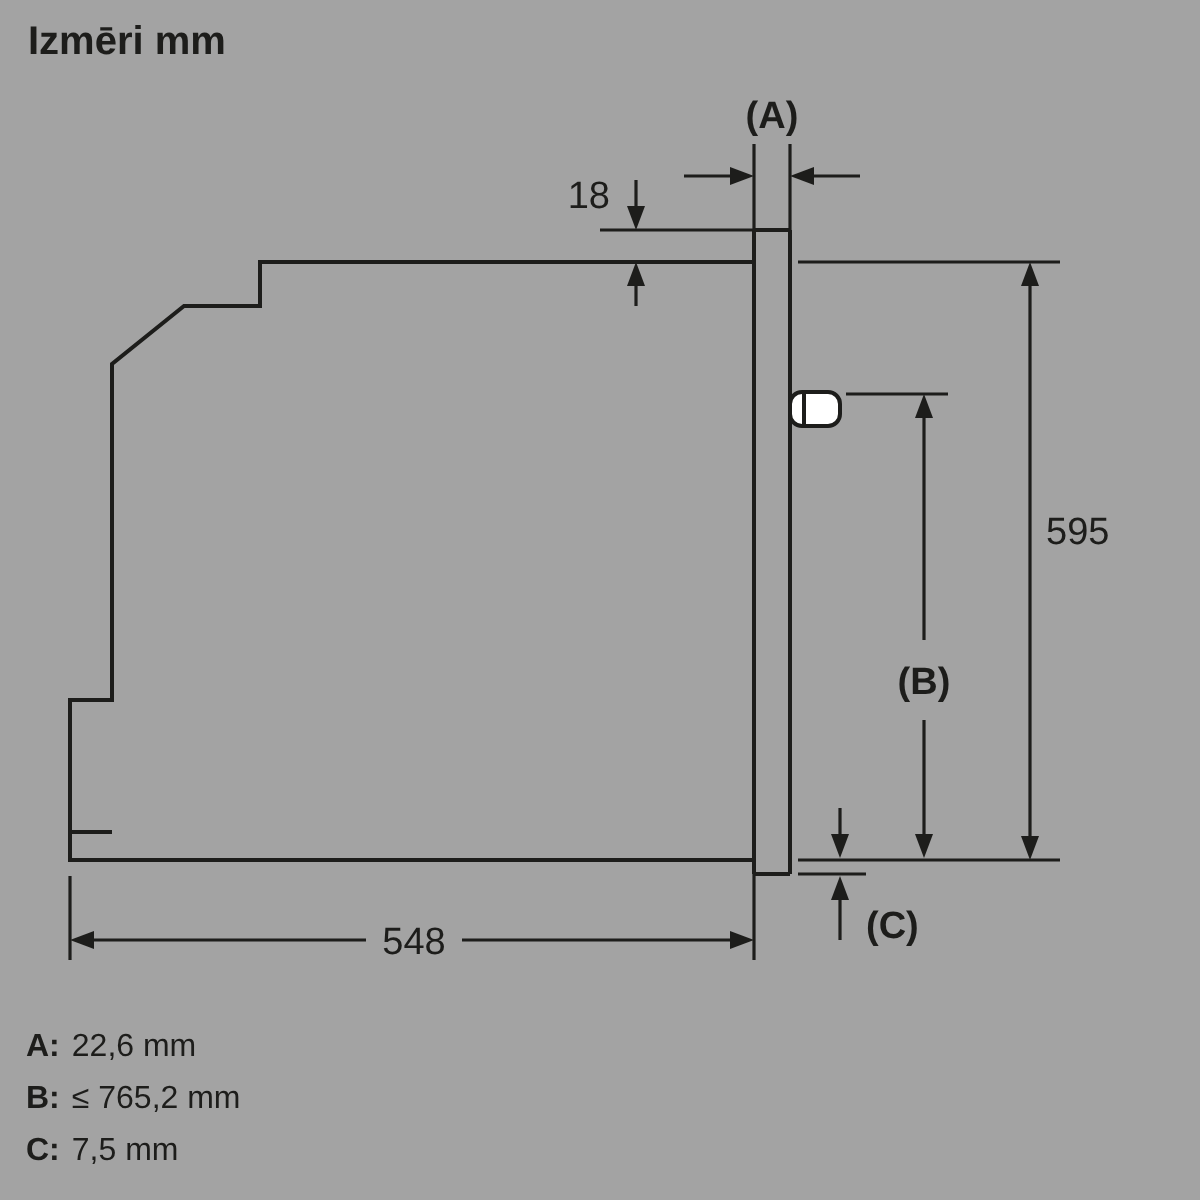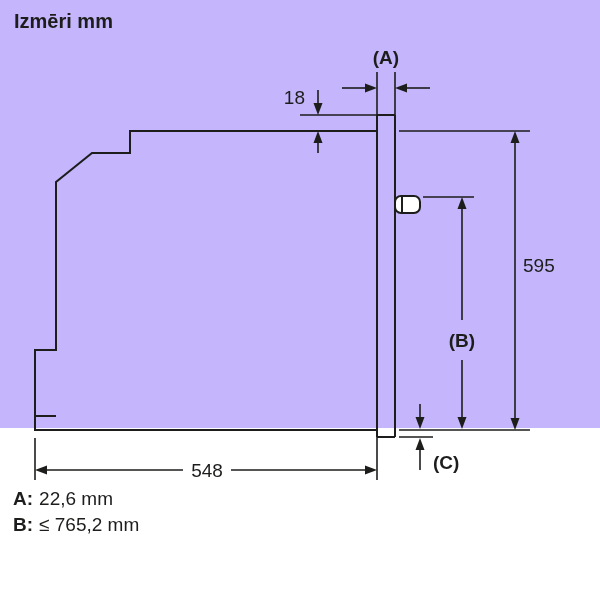--- a/index.html
+++ b/index.html
@@ -7,22 +7,22 @@
     padding: 0;
     background: #ffffff;
     width: 600px;
     height: 600px;
     overflow: hidden;
     font-family: "Liberation Sans", sans-serif;
   }
   .page {
     position: relative;
     width: 600px;
-    height: 428px;
-    background: #c4b5fd;
+    height: 600px;
+    background: #a3a3a3;
   }
   .title {
     position: absolute;
     left: 14px;
     top: 10px;
     font-size: 20px;
     font-weight: 700;
     color: #1d1d1b;
   }
   svg.diagram {
@@ -32,23 +32,23 @@
   }
   svg text {
     font-family: "Liberation Sans", sans-serif;
     fill: #1d1d1b;
     font-size: 19px;
   }
   svg text.bold { font-weight: 700; }
   .legend {
     position: absolute;
     left: 13px;
-    top: 486px;
+    top: 511px;
     color: #1d1d1b;
-    font-size: 19px;
+    font-size: 16px;
     line-height: 26px;
   }
   .legend-row { white-space: nowrap; }
   .legend-key { font-weight: 700; margin-right: 6px; }
   .legend-value { font-weight: 400; }
 </style>
 </head>
 <body>
 
 <div class="page">
@@ -130,15 +130,18 @@
     <text x="207" y="477" text-anchor="middle">548</text>
   </svg>
 
   <div class="legend">
     <div class="legend-row">
       <span class="legend-key">A:</span><span class="legend-value">22,6 mm</span>
     </div>
     <div class="legend-row">
       <span class="legend-key">B:</span><span class="legend-value">≤ 765,2 mm</span>
     </div>
+    <div class="legend-row">
+      <span class="legend-key">C:</span><span class="legend-value">7,5 mm</span>
+    </div>
   </div>
 
 </div>
 
 </body></html>

